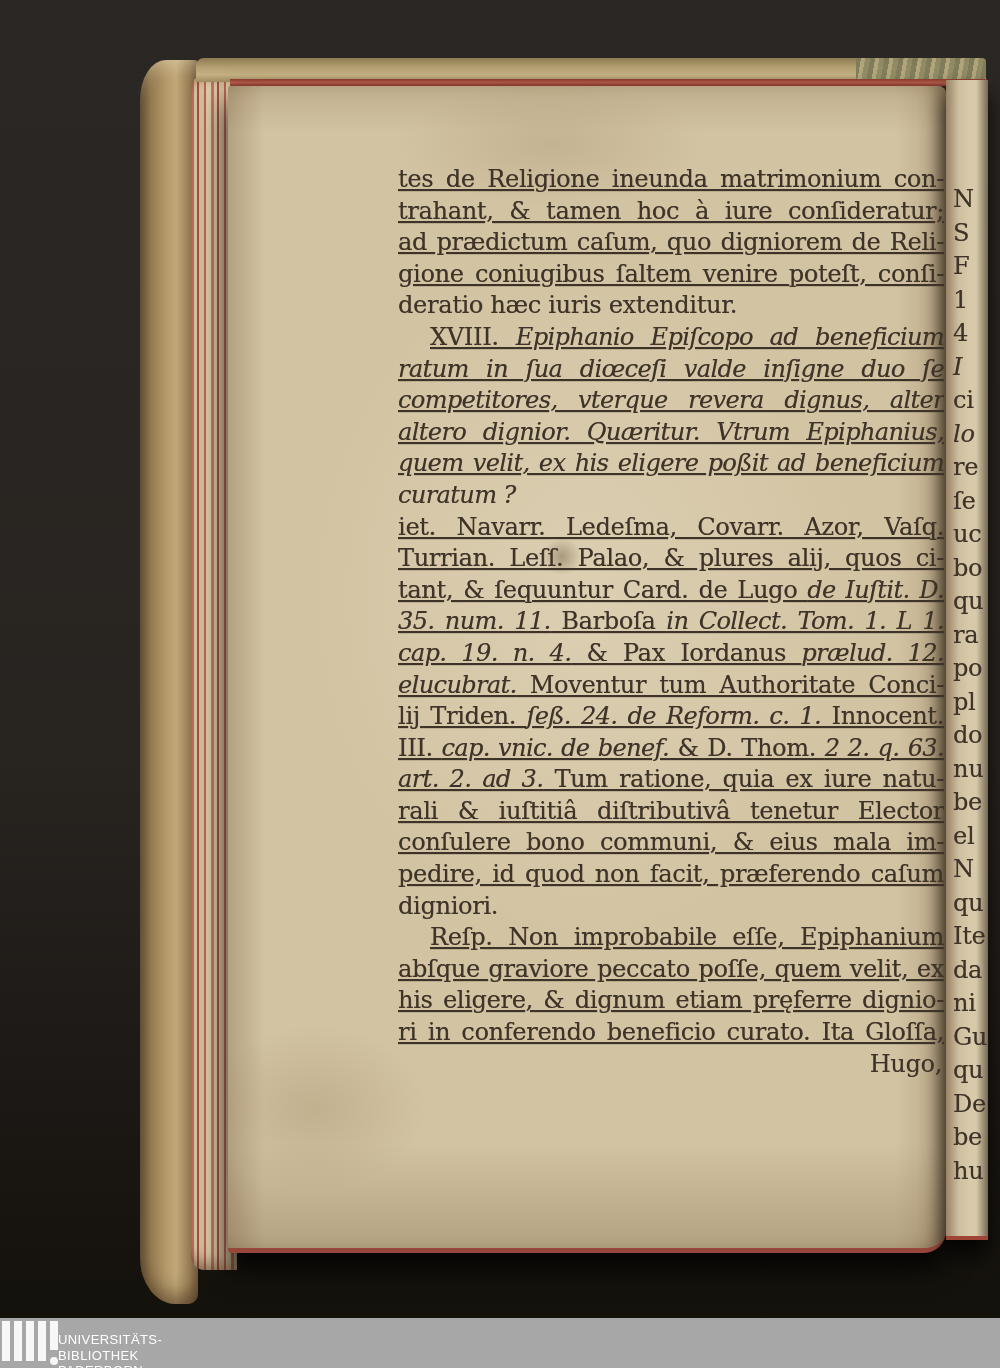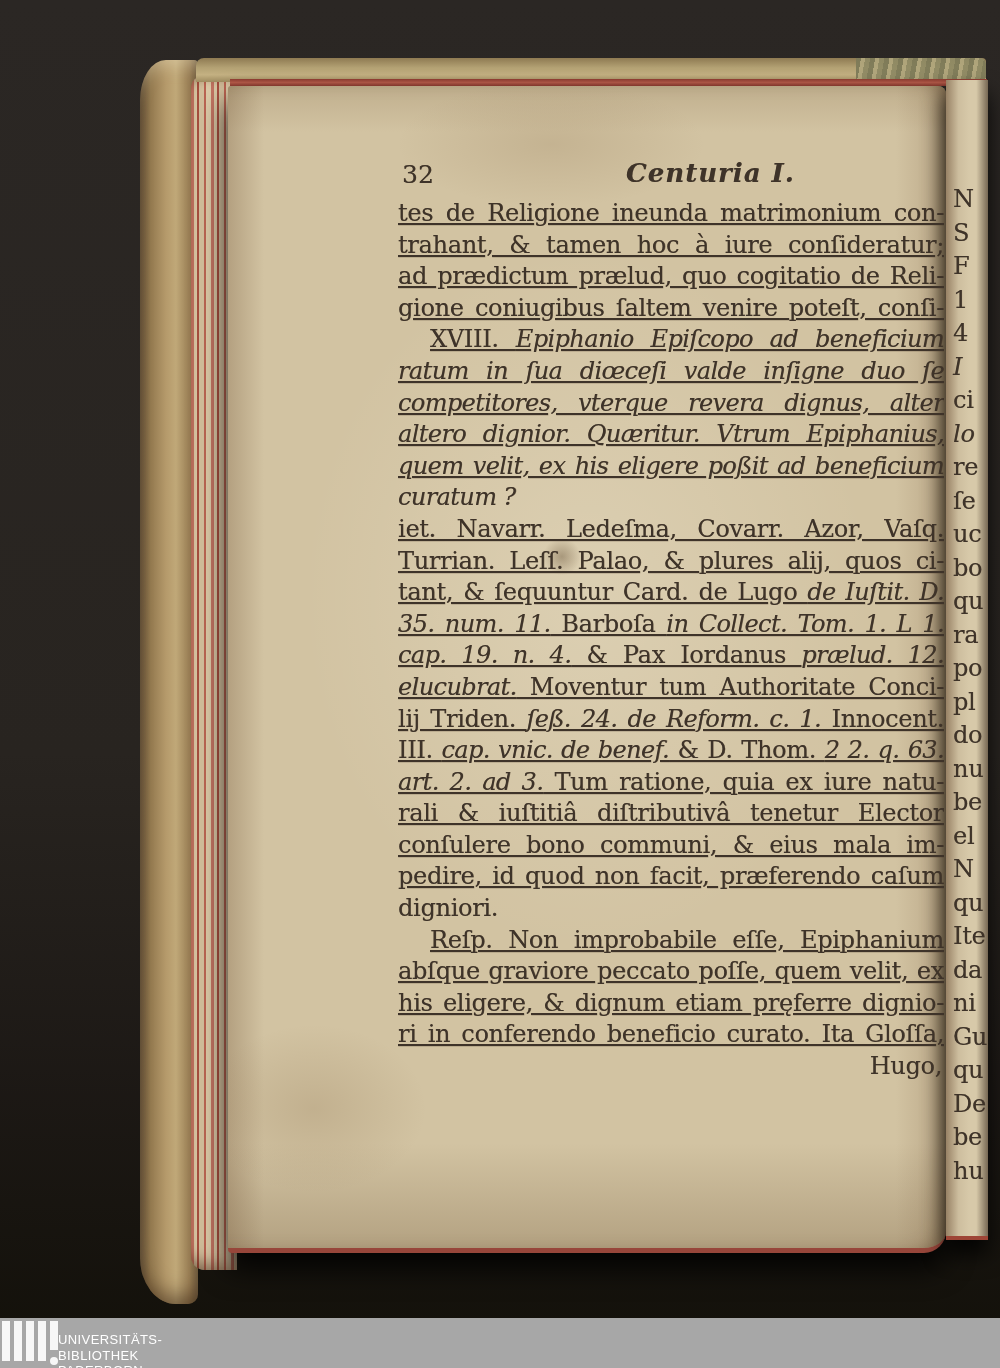--- a/index.html
+++ b/index.html
@@ -147,29 +147,26 @@
         <div>ni</div>
         <div>Gu</div>
         <div>qu</div>
         <div>De</div>
         <div>be</div>
         <div>hu</div>
       </div>
   </div>
 
   <div class="textblock">
-    <div class="hdr">
-      <span class="pn">32</span>
-      <span class="rh">Centuria I.</span>
-    </div>
     <div id="lines">
         <div class="line j"><span>tes de Religione ineunda matrimonium con-</span></div>
         <div class="line j"><span>trahant, &amp; tamen hoc à iure conſideratur;</span></div>
-        <div class="line j"><span>ad prædictum prælud, quo cogitatio de Reli-</span></div>
+        <div class="line j"><span>ad prædictum caſum, quo digniorem de Reli-</span></div>
         <div class="line j"><span>gione coniugibus ſaltem venire poteſt, conſi-</span></div>
+        <div class="line"><span>deratio hæc iuris extenditur.</span></div>
         <div class="line j ind"><span>XVIII. </span><span class="it">Epiphanio Epiſcopo ad beneficium cu-</span></div>
         <div class="line j"><span class="it">ratum in ſua diœceſi valde inſigne duo ſe ſiſtunt</span></div>
         <div class="line j"><span class="it">competitores, vterque revera dignus, alter tamen</span></div>
         <div class="line j"><span class="it">altero dignior. Quæritur. Vtrum Epiphanius,</span></div>
         <div class="line j"><span class="it">quem velit, ex his eligere poßit ad beneficium illud</span></div>
         <div class="line"><span class="it">curatum ?</span></div>
         <div class="line j"><span>iet. Navarr. Ledeſma, Covarr. Azor, Vaſq.</span></div>
         <div class="line j"><span>Turrian. Leſſ. Palao, &amp; plures alij, quos ci-</span></div>
         <div class="line j"><span>tant, &amp; ſequuntur Card. de Lugo </span><span class="it">de Iuſtit. D.</span></div>
         <div class="line j"><span class="it">35. num. 11.</span><span> Barboſa </span><span class="it">in Collect. Tom. 1. L 1. tit. 6.</span></div>

